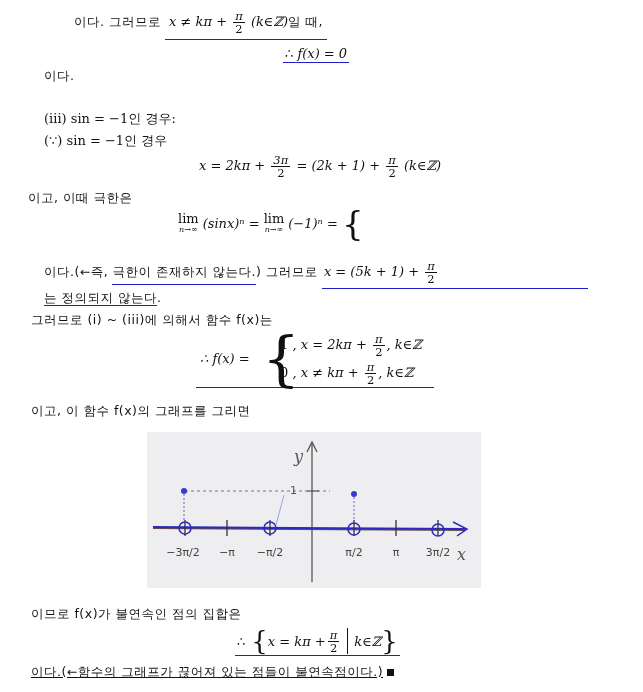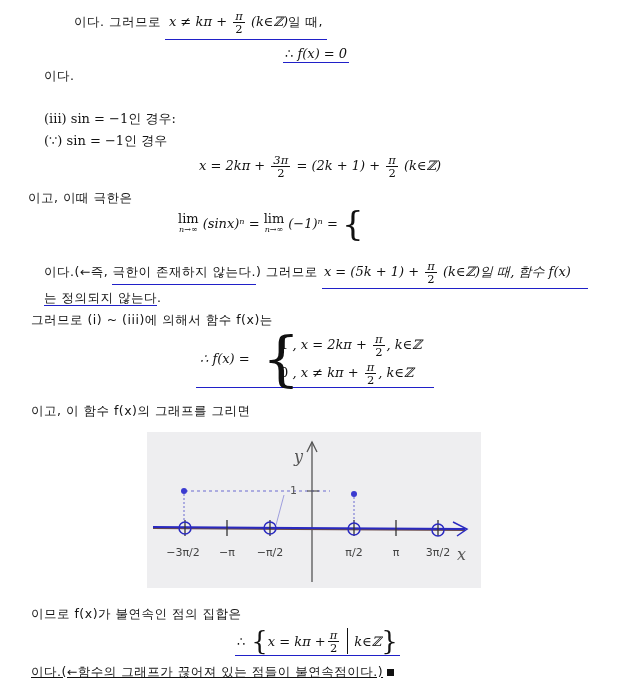--- a/index.html
+++ b/index.html
@@ -75,21 +75,20 @@
 
 <div class="abs" style="left:44px;top:260px;">
   <span class="ko">이다.(←즉,</span>
   <span class="ko ul" style="padding-bottom:5px;">극한이 존재하지 않는다.</span><span class="ko">) 그러므로</span>
   <span class="ul" style="display:inline-block;padding:0 2px 3px 2px;width:262px;">
     <span class="m i">x = (5k + 1) +</span>
     <span class="frac">
         <span class="n i">π</span>
         <span>2</span>
       </span>
-    <span class="m i">(k∈ℤ)일 때, 함수 f(x)</span>
   </span>
 </div>
 <div class="abs" style="left:44px;top:290px;">
   <span class="ko ul">는 정의되지 않는다</span><span class="ko">.</span>
 </div>
 
 <div class="abs ko" style="left:31px;top:312px;">그러므로 (i) ~ (iii)에 의해서 함수 f(x)는</div>
 
 <div class="abs ul" style="left:196px;top:333px;width:238px;height:54px;">
   <span class="abs m i" style="left:4px;top:18px;">∴ f(x) =</span>

